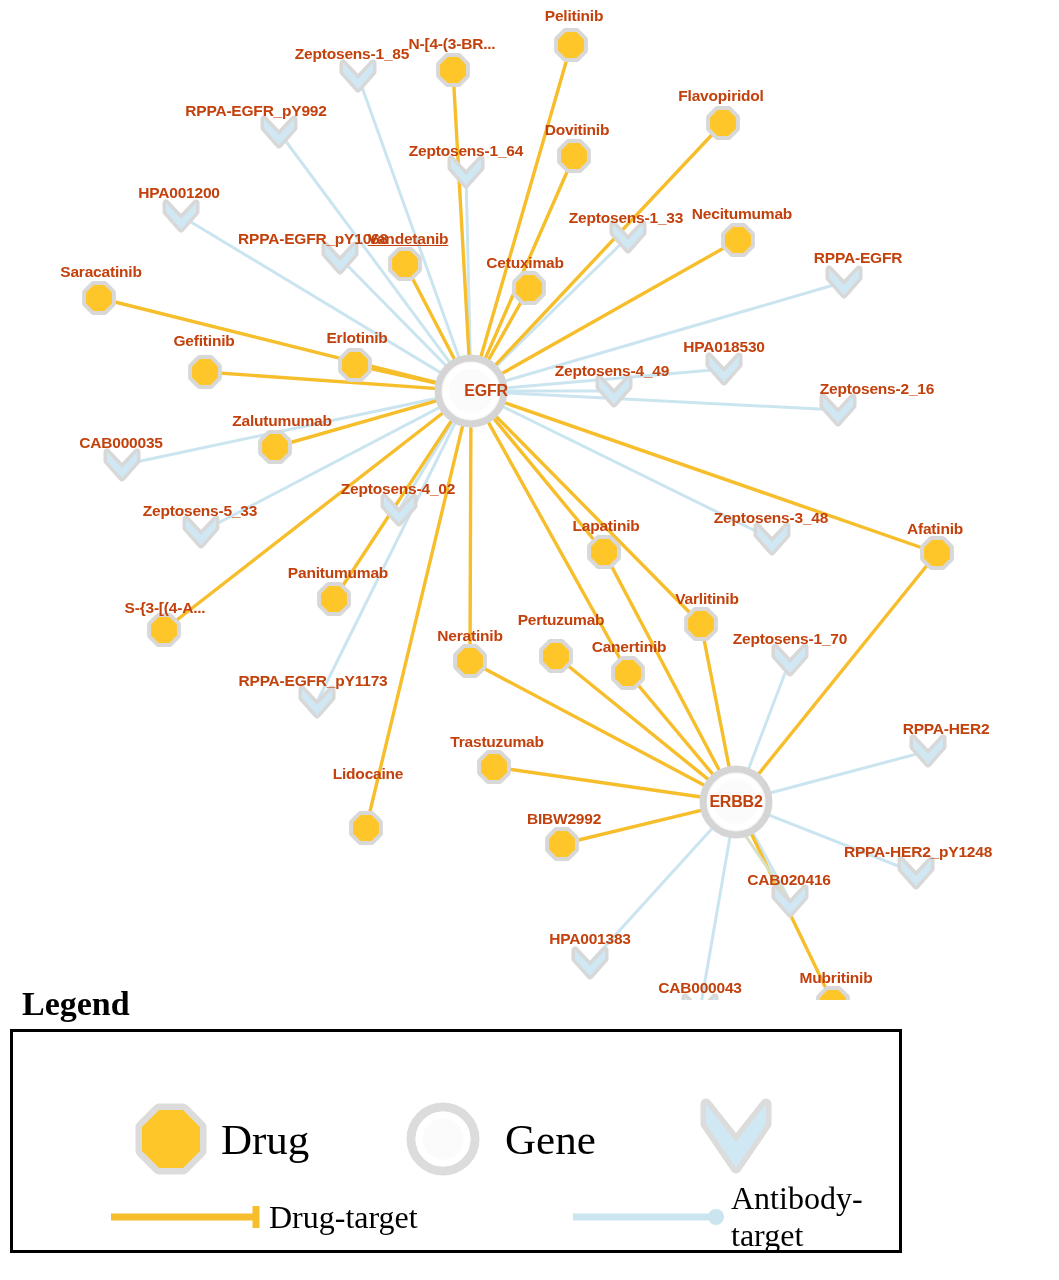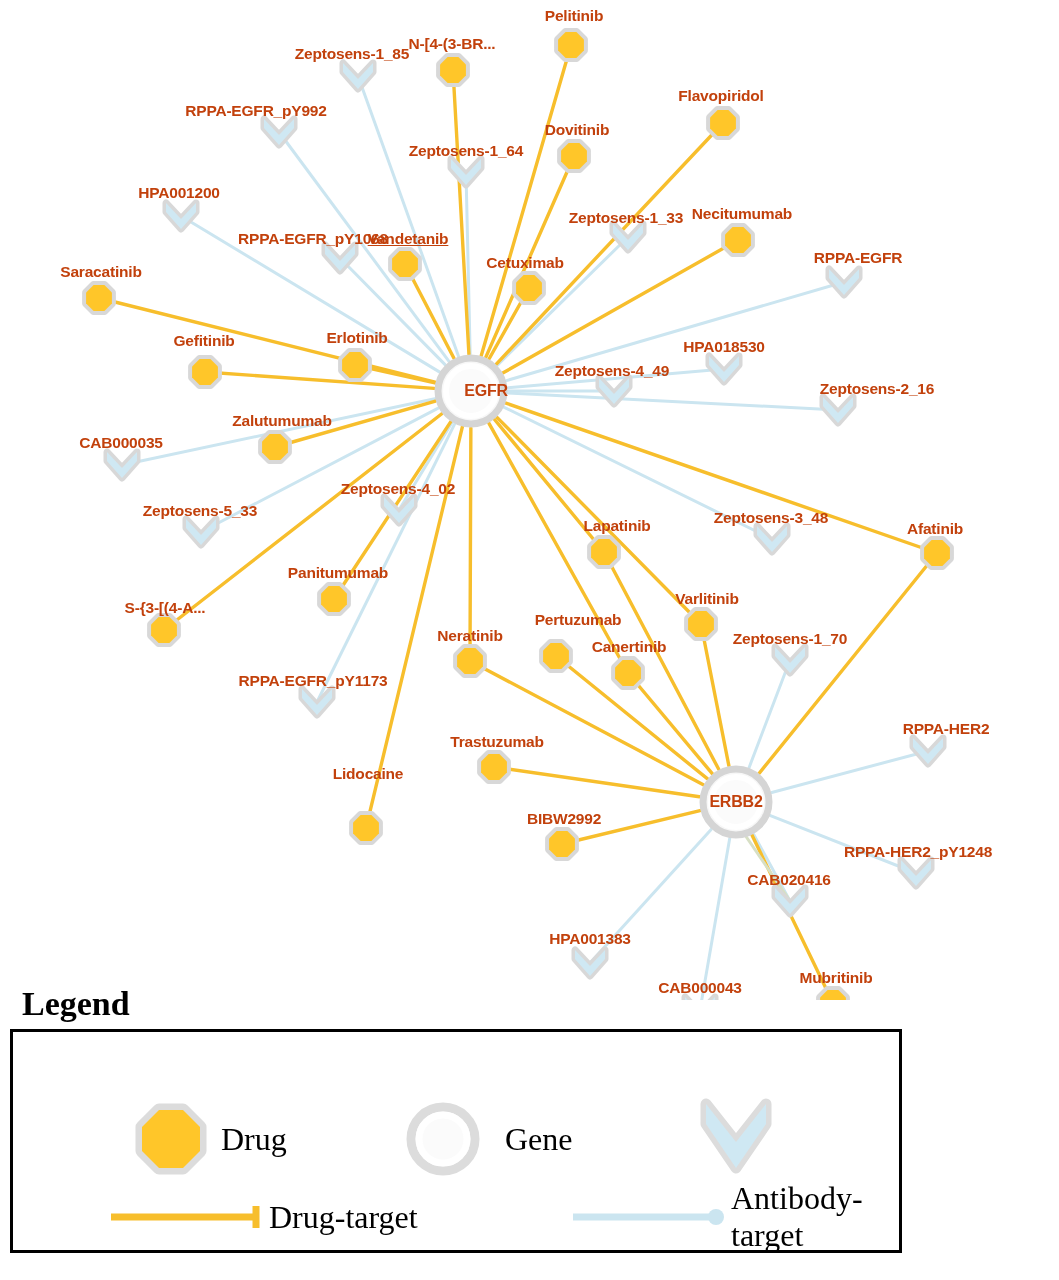--- a/index.html
+++ b/index.html
@@ -51,21 +51,21 @@
   #legend-box {
     margin: 0 10px;
     border: 3px solid #000;
     height: 218px;
     position: relative;
     background: #fff;
   }
   .legend-text {
     position: absolute;
     font-family: "Liberation Serif", serif;
-    font-size: 32px;
+    font-size: 43px;
     color: #000;
     transform: translateY(-50%);
   }
   .legend-text-sm {
     position: absolute;
     font-family: "Liberation Serif", serif;
     font-size: 32px;
     color: #000;
     transform: translateY(-50%);
   }
@@ -322,24 +322,24 @@
       <div class="node-label" style="left: 742px; top: 214px;">Necitumumab</div>
       <div class="node-label" style="left: 408px; top: 239px; text-decoration: underline;">Vandetanib</div>
       <div class="node-label" style="left: 525px; top: 263px;">Cetuximab</div>
       <div class="node-label" style="left: 101px; top: 272px;">Saracatinib</div>
       <div class="node-label" style="left: 357px; top: 338px;">Erlotinib</div>
       <div class="node-label" style="left: 204px; top: 341px;">Gefitinib</div>
       <div class="node-label" style="left: 282px; top: 421px;">Zalutumumab</div>
       <div class="node-label" style="left: 338px; top: 573px;">Panitumumab</div>
       <div class="node-label" style="left: 165px; top: 608px;">S-{3-[(4-A...</div>
       <div class="node-label" style="left: 368px; top: 774px;">Lidocaine</div>
-      <div class="node-label" style="left: 606px; top: 526px; margin-left: 11px;">Lapatinib</div>
+      <div class="node-label" style="left: 606px; top: 526px;">Lapatinib</div>
       <div class="node-label" style="left: 935px; top: 529px;">Afatinib</div>
       <div class="node-label" style="left: 707px; top: 599px;">Varlitinib</div>
-      <div class="node-label" style="left: 574px; top: 620px; padding-left: 8px;">Pertuzumab</div>
+      <div class="node-label" style="left: 557px; top: 620px; padding-left: 8px;">Pertuzumab</div>
       <div class="node-label" style="left: 470px; top: 636px;">Neratinib</div>
       <div class="node-label" style="left: 629px; top: 647px;">Canertinib</div>
       <div class="node-label" style="left: 497px; top: 742px;">Trastuzumab</div>
       <div class="node-label" style="left: 564px; top: 819px;">BIBW2992</div>
       <div class="node-label" style="left: 836px; top: 978px;">Mubritinib</div>
       <div class="node-label" style="left: 352px; top: 54px;">Zeptosens-1_85</div>
       <div class="node-label" style="left: 256px; top: 111px;">RPPA-EGFR_pY992</div>
       <div class="node-label" style="left: 466px; top: 151px;">Zeptosens-1_64</div>
       <div class="node-label" style="left: 179px; top: 193px;">HPA001200</div>
       <div class="node-label" style="left: 626px; top: 218px;">Zeptosens-1_33</div>

